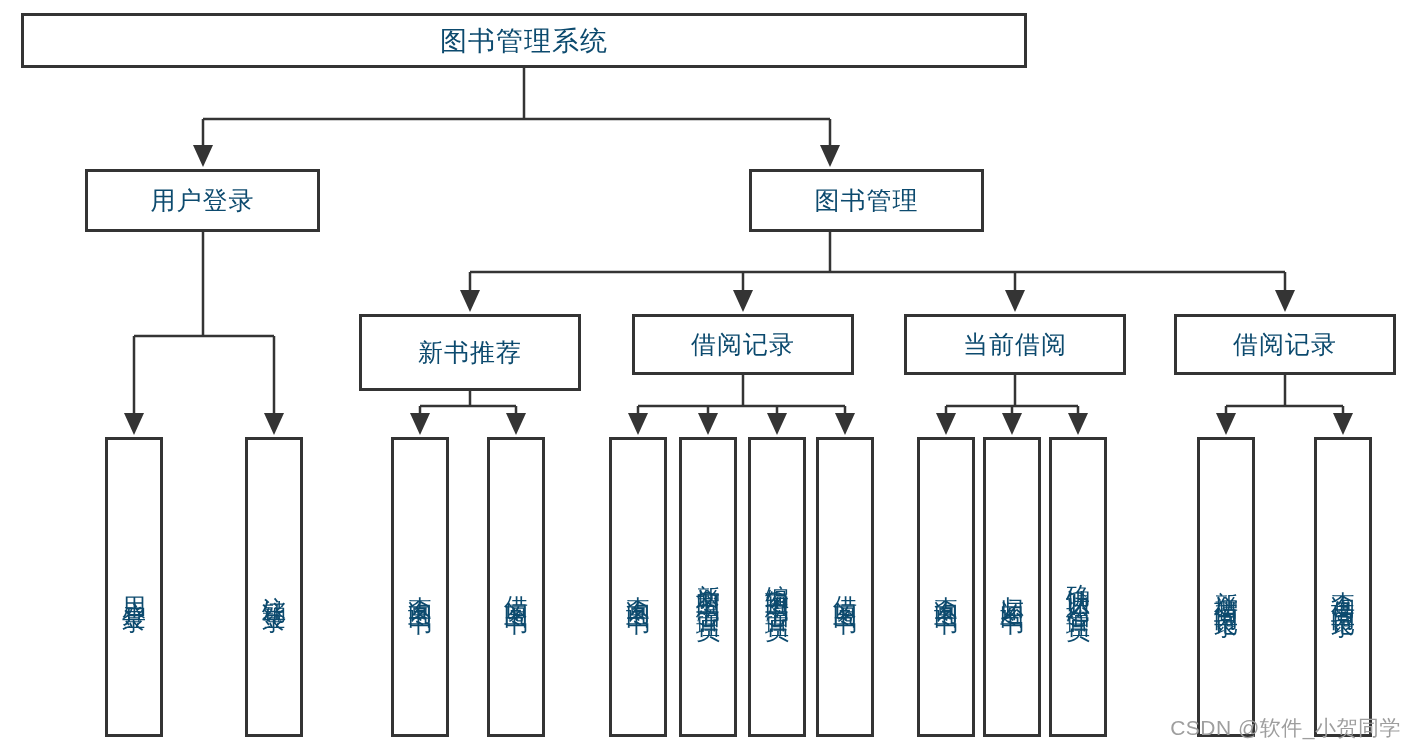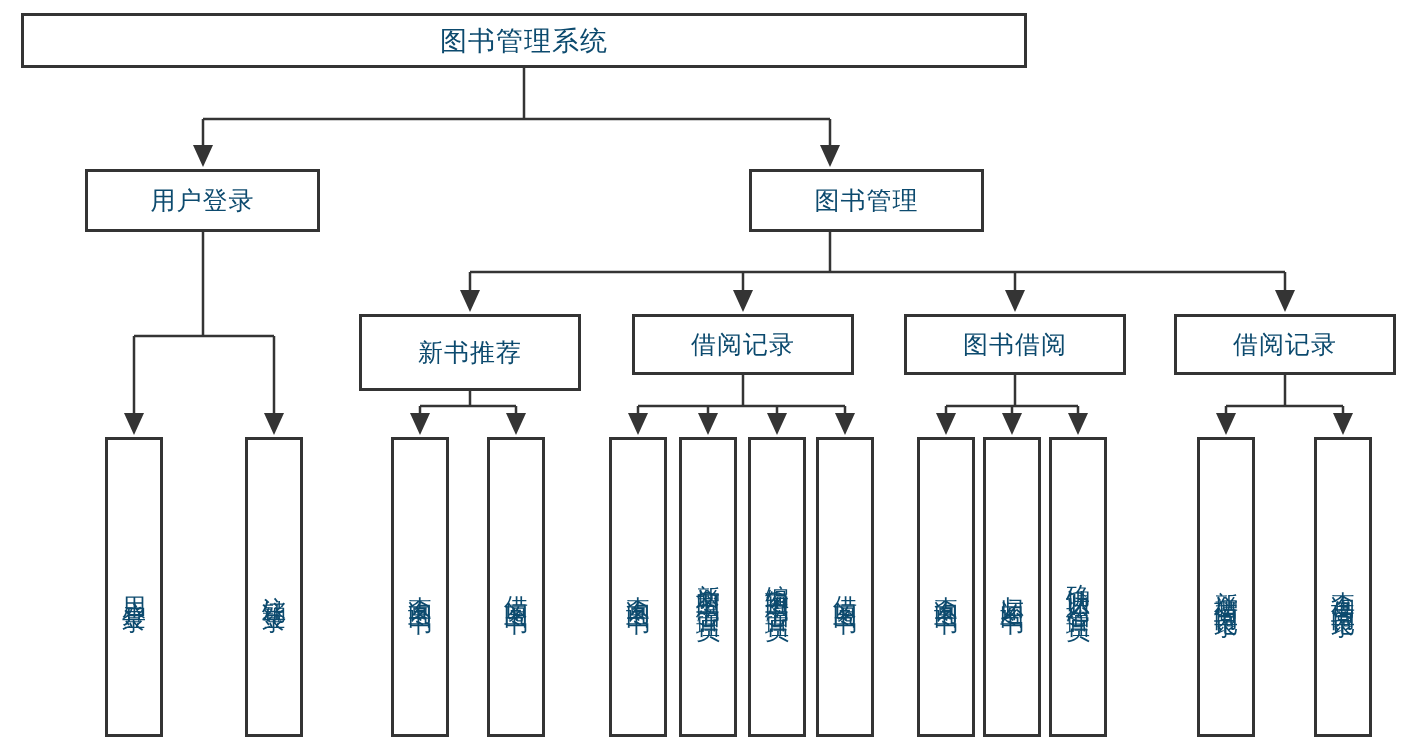--- a/index.html
+++ b/index.html
@@ -101,35 +101,36 @@
     <polygon fill="#343434" stroke="none" points="1333,413 1353,413 1343,435"></polygon>
   </svg>
 
   <div class="box h-lg n-root">图书管理系统</div>
 
   <div class="box h-md n-login">用户登录</div>
   <div class="box h-md n-mgmt">图书管理</div>
 
   <div class="box h-md n-l3a">新书推荐</div>
   <div class="box h-md n-l3b">借阅记录</div>
-  <div class="box h-md n-l3c">图书借阅</div>
+  <div class="box h-md n-l3c">当前借阅</div>
   <div class="box h-md n-l3d">借阅记录</div>
 
   <div class="box v leaf lf1">用户登录</div>
   <div class="box v leaf lf2">注销登录</div>
 
   <div class="box v leaf lf3">查询图书</div>
   <div class="box v leaf lf4">借阅图书</div>
 
   <div class="box v leaf lf5">查询图书</div>
   <div class="box v leaf lf6">新增图书（管理员）</div>
   <div class="box v leaf lf7">编辑图书（管理员）</div>
   <div class="box v leaf lf8">借阅图书</div>
 
   <div class="box v leaf lf9">查询图书</div>
   <div class="box v leaf lf10">归还图书</div>
   <div class="box v leaf lf11">确认归还（管理员）</div>
 
   <div class="box v leaf lf12">新增借阅记录</div>
   <div class="box v leaf lf13">查询借阅记录</div>
 
+  <div class="watermark">CSDN @软件_小贺同学</div>
 
 </div>
 
 </body></html>

